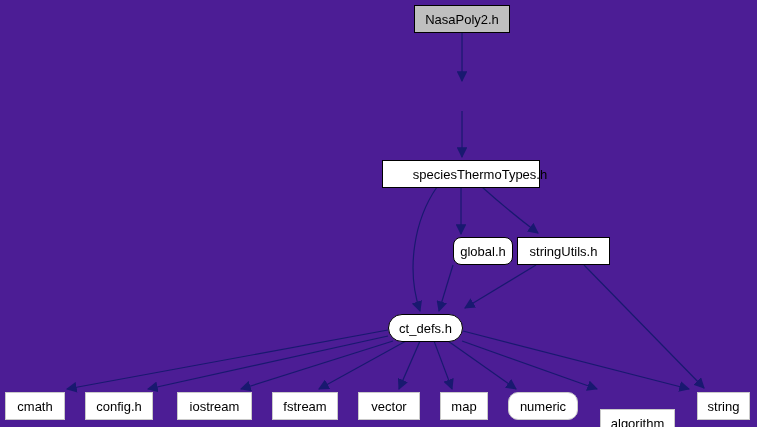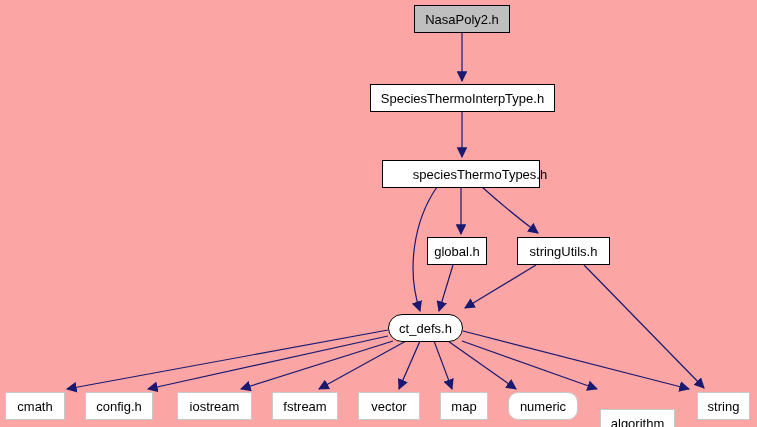--- a/index.html
+++ b/index.html
@@ -1,20 +1,20 @@
 <!DOCTYPE html>
 <html><head>
 <meta charset="utf-8">
 <style>
   html, body { margin: 0; padding: 0; background: #ffffff; }
   .canvas {
     position: relative;
     width: 757px;
     height: 427px;
-    background: #fca5a5;
+    background: #4c1d95;
     font-family: "Liberation Sans", sans-serif;
     overflow: hidden;
   }
   .edges {
     position: absolute;
     left: 0; top: 0;
     z-index: 0;
   }
   .node {
     position: absolute;
@@ -65,25 +65,24 @@
       <path d="M420,341 L399,389" marker-end="url(#arrow)"></path>
       <path d="M434,341 L452,389" marker-end="url(#arrow)"></path>
       <path d="M448,341 L516,389" marker-end="url(#arrow)"></path>
       <path d="M462,341 L597,389" marker-end="url(#arrow)"></path>
       <path d="M463,331 L689,389" marker-end="url(#arrow)"></path>
     </g>
   </svg>
 
   <div class="node root" style="left:414px; top:5px; width:96px;">NasaPoly2.h</div>
 
-  <div class="node" style="left:370px; top:84px; width:185px;">SpeciesThermoInterpType.h</div>
 
   <div class="node" style="left:382px; top:160px; width:158px;padding-left:38px;">speciesThermoTypes.h</div>
 
-  <div class="node" style="left:427px; top:237px; width:60px;">global.h</div>
+  <div class="node" style="left:453px; top:237px; width:60px;border-radius:8px;">global.h</div>
 
   <div class="node" style="left:517px; top:237px; width:93px;">stringUtils.h</div>
 
   <div class="node" style="left:388px; top:314px; width:75px;border-radius:14px;">ct_defs.h</div>
 
   <div class="node system" style="left:5px; top:392px; width:60px;">cmath</div>
 
   <div class="node system" style="left:85px; top:392px; width:68px;">config.h</div>
 
   <div class="node system" style="left:177px; top:392px; width:75px;">iostream</div>

